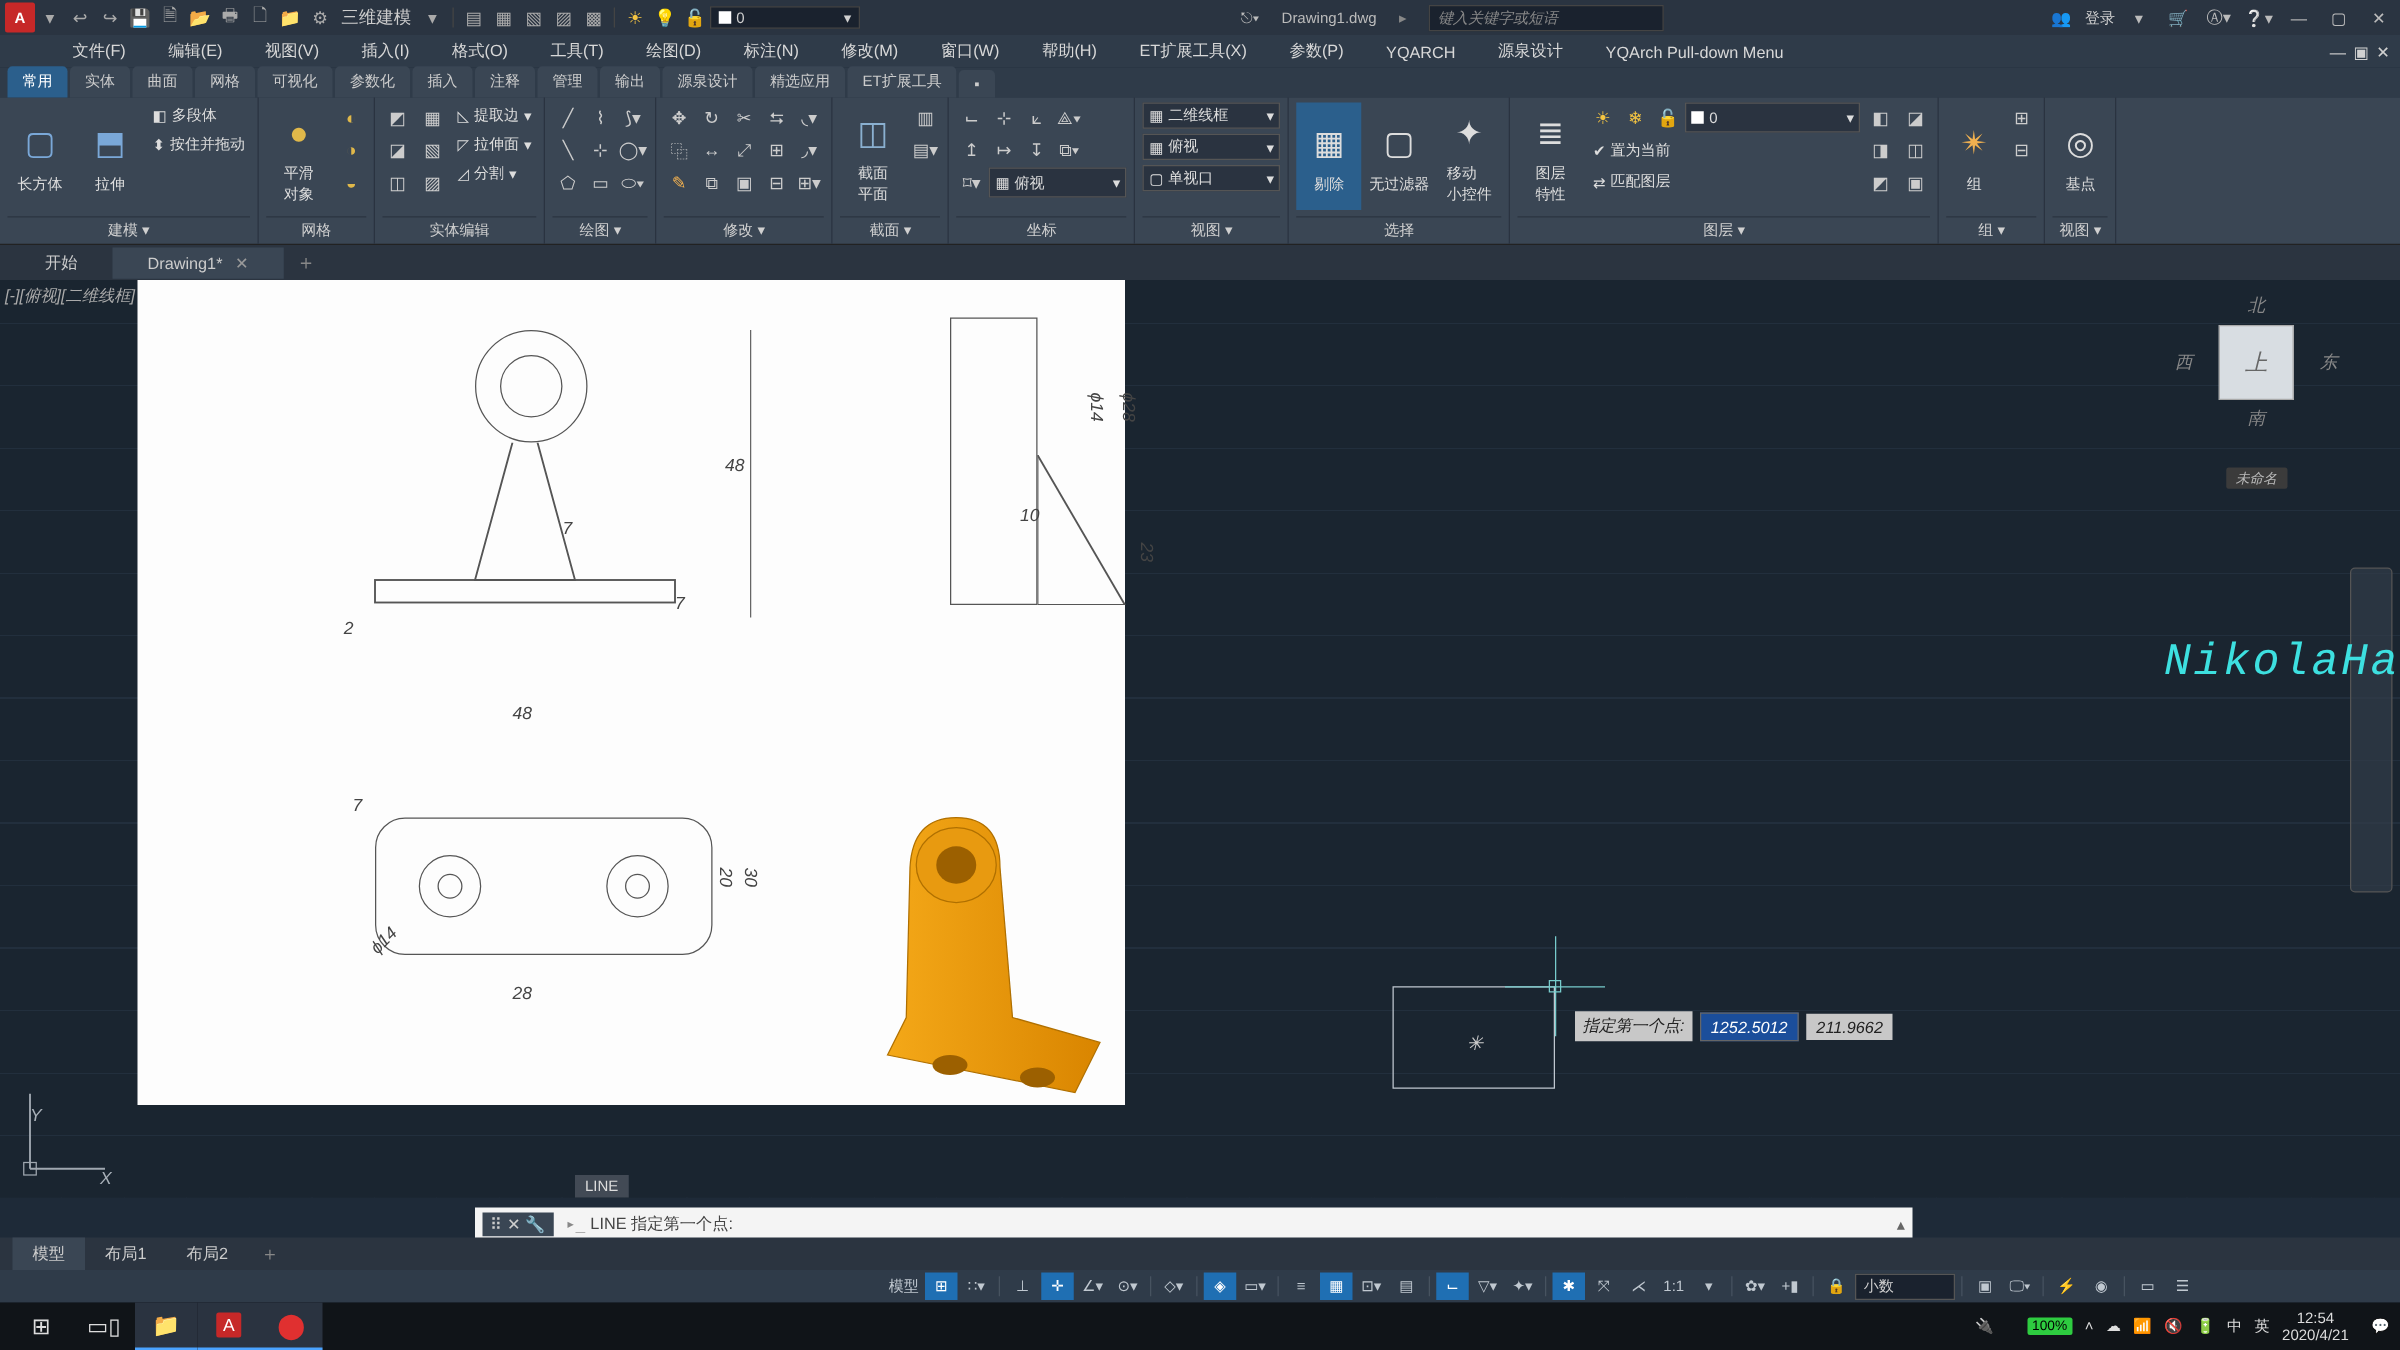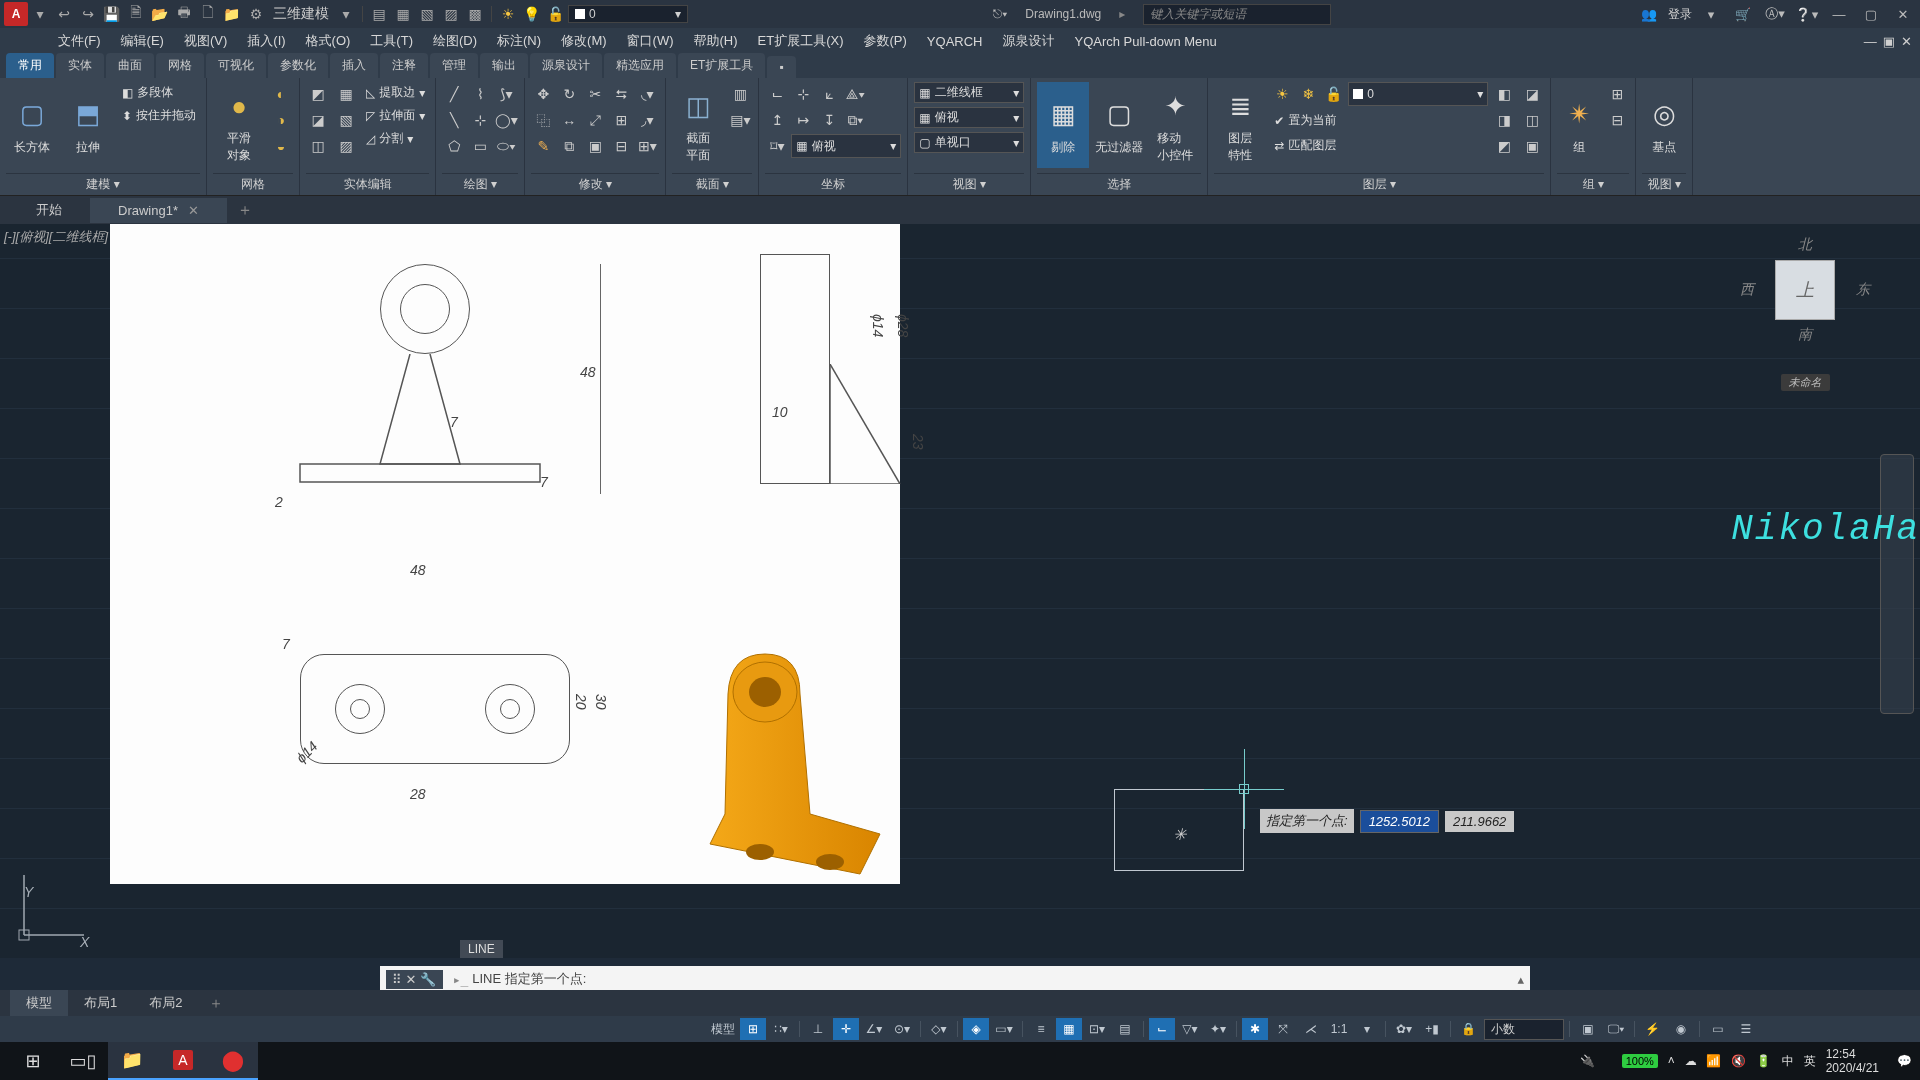--- a/index.html
+++ b/index.html
@@ -10,21 +10,21 @@
 .title-bar .logo { width: 24px; height: 24px; background: #c62828; color: #fff; display:flex; align-items:center; justify-content:center; font-weight:bold; border-radius:2px; }
 .title-bar .qat-item { width: 22px; height: 22px; display:flex; align-items:center; justify-content:center; margin: 0 1px; color:#aaa; font-size:14px; }
 .title-bar .qat-sep { width:1px; height:16px; background:#444; margin: 0 4px; }
 .title-bar .center { flex:1; display:flex; justify-content:center; align-items:center; gap:18px; color:#bbb;}
 .title-bar .layer-dd { background:#1a222e; border:1px solid #444; padding:1px 6px; min-width:120px; display:flex; align-items:center; gap:4px; }
 .title-bar .search { background:#1a222e; border:1px solid #444; padding:1px 6px; width:188px; color:#888; font-style:italic;}
 .title-bar .right { display:flex; align-items:center; gap:6px; }
 .title-bar .wbtn { width:26px; height:22px; display:flex; align-items:center; justify-content:center; color:#bbb; font-size:13px;}
 
 
-.menu-bar { height: 26px; background: #2f3b49; display:flex; align-items:center; padding: 0 8px 0 50px; font-size:13px; gap:4px;}
+.menu-bar { height: 26px; background: #2f3b49; display:flex; align-items:center; padding: 0 8px 0 50px; font-size:13px; gap:18px;}
 .menu-bar .mitem { padding: 3px 8px; color:#d8d8d8; }
 
 
 .tab-row { height: 24px; background: #2f3b49; display:flex; align-items:flex-end; padding-left:6px; font-size:12px;}
 .tab-row .tab { padding:4px 12px; color:#ccc; background:#3a4654; border-radius:4px 4px 0 0; margin-right:2px;}
 .tab-row .tab.active { background:#2b5f8c; color:#fff;}
 
 
 .ribbon { height: 118px; background: #3a4654; display:flex; border-bottom:1px solid #222;}
 .panel { display:flex; flex-direction:column; border-right:1px solid #2a3340; padding:4px 6px 0 6px; }
@@ -93,21 +93,21 @@
 .status-bar .sbtn.on { background:#1f6fb3; color:#fff;}
 .status-bar .sep { width:1px; height:16px; background:#475360; margin:0 3px;}
 .status-bar .left-grp { margin-right:auto; display:flex; align-items:center; gap:2px; margin-left:700px;}
 .status-bar .dd { background:#1a222e; border:1px solid #555; padding:1px 6px; min-width:80px;}
 
 
 .taskbar { position:absolute; bottom:0; left:0; right:0; height:38px; background:#101418; display:flex; align-items:center; padding:0 8px; font-size:12px; color:#ddd;}
 .taskbar .tbtn { width:50px; height:38px; display:flex; align-items:center; justify-content:center; font-size:18px;}
 .taskbar .tbtn.active { background:#2a3340; border-bottom:2px solid #4aa3ff;}
 .taskbar .right { margin-left:auto; display:flex; align-items:center; gap:10px;}
-.taskbar .clock { text-align:left; font-size:12px; line-height:14px; padding-right:8px;}
+.taskbar .clock { text-align:center; font-size:12px; line-height:14px; padding-right:8px;}
 .taskbar .battery { background:#2ecc40; color:#000; padding:1px 4px; border-radius:2px; font-size:11px;margin-left:16px;}
 
 
 .dwg { position:absolute; border:1.5px solid #555;}
 .dwg-circle { border-radius:50%;}
 .dim-v { position:absolute; border-left:1px solid #666;}
 .dim-txt { position:absolute; font-size:14px; color:#444;}
 
 .iso3d { position:absolute; left:560px; top:390px; width:230px; height:270px;}
 </style>
@@ -511,21 +511,21 @@
 
      <div class="dwg" style="top:30px; left:650px; width:70px; height:230px;"></div>
      <div style="position:absolute; top:140px; left:720px;">
        <svg width="80" height="120">
           <polyline points="0,0 0,120 70,120" fill="none" stroke="#555" stroke-width="1.5"></polyline>
           <line x1="0" y1="0" x2="70" y2="120" stroke="#555" stroke-width="1.5"></line>
         </svg>
      </div>
      <span class="dim-txt" style="top:90px; left:760px; writing-mode:vertical-rl;">ϕ14</span>
      <span class="dim-txt" style="top:90px; left:785px; writing-mode:vertical-rl;">ϕ28</span>
-     <span class="dim-txt" style="top:180px; left:662px;">10</span>
+     <span class="dim-txt" style="top:180px; left:706px;">10</span>
      <span class="dim-txt" style="top:210px; left:800px; writing-mode:vertical-rl;">23</span>
 
      <div class="dwg" style="top:430px; left:190px; width:270px; height:110px; border-radius:24px;"></div>
      <div class="dwg dwg-circle" style="top:460px; left:225px; width:50px; height:50px;"></div>
      <div class="dwg dwg-circle" style="top:475px; left:240px; width:20px; height:20px;"></div>
      <div class="dwg dwg-circle" style="top:460px; left:375px; width:50px; height:50px;"></div>
      <div class="dwg dwg-circle" style="top:475px; left:390px; width:20px; height:20px;"></div>
      <span class="dim-txt" style="top:562px; left:300px;">28</span>
      <span class="dim-txt" style="top:470px; left:483px; writing-mode:vertical-rl;">30</span>
      <span class="dim-txt" style="top:470px; left:463px; writing-mode:vertical-rl;">20</span>

